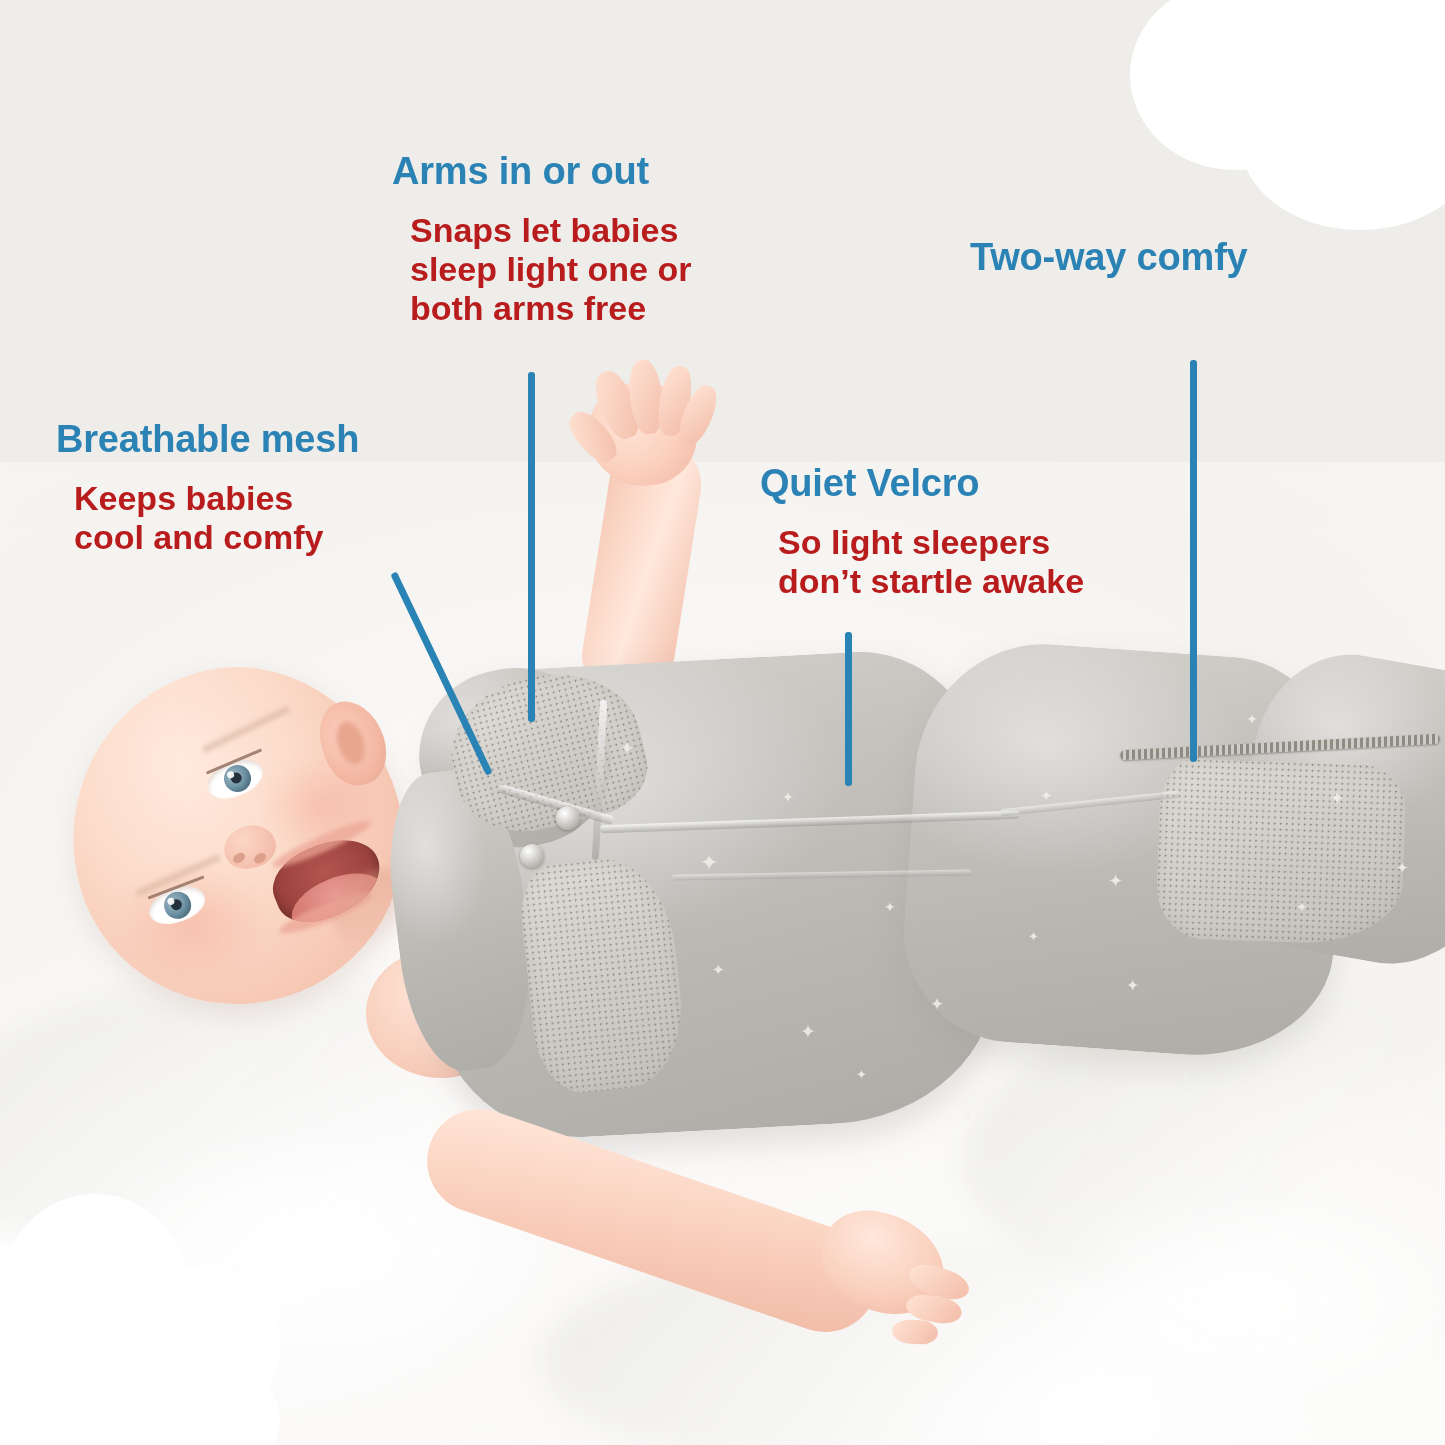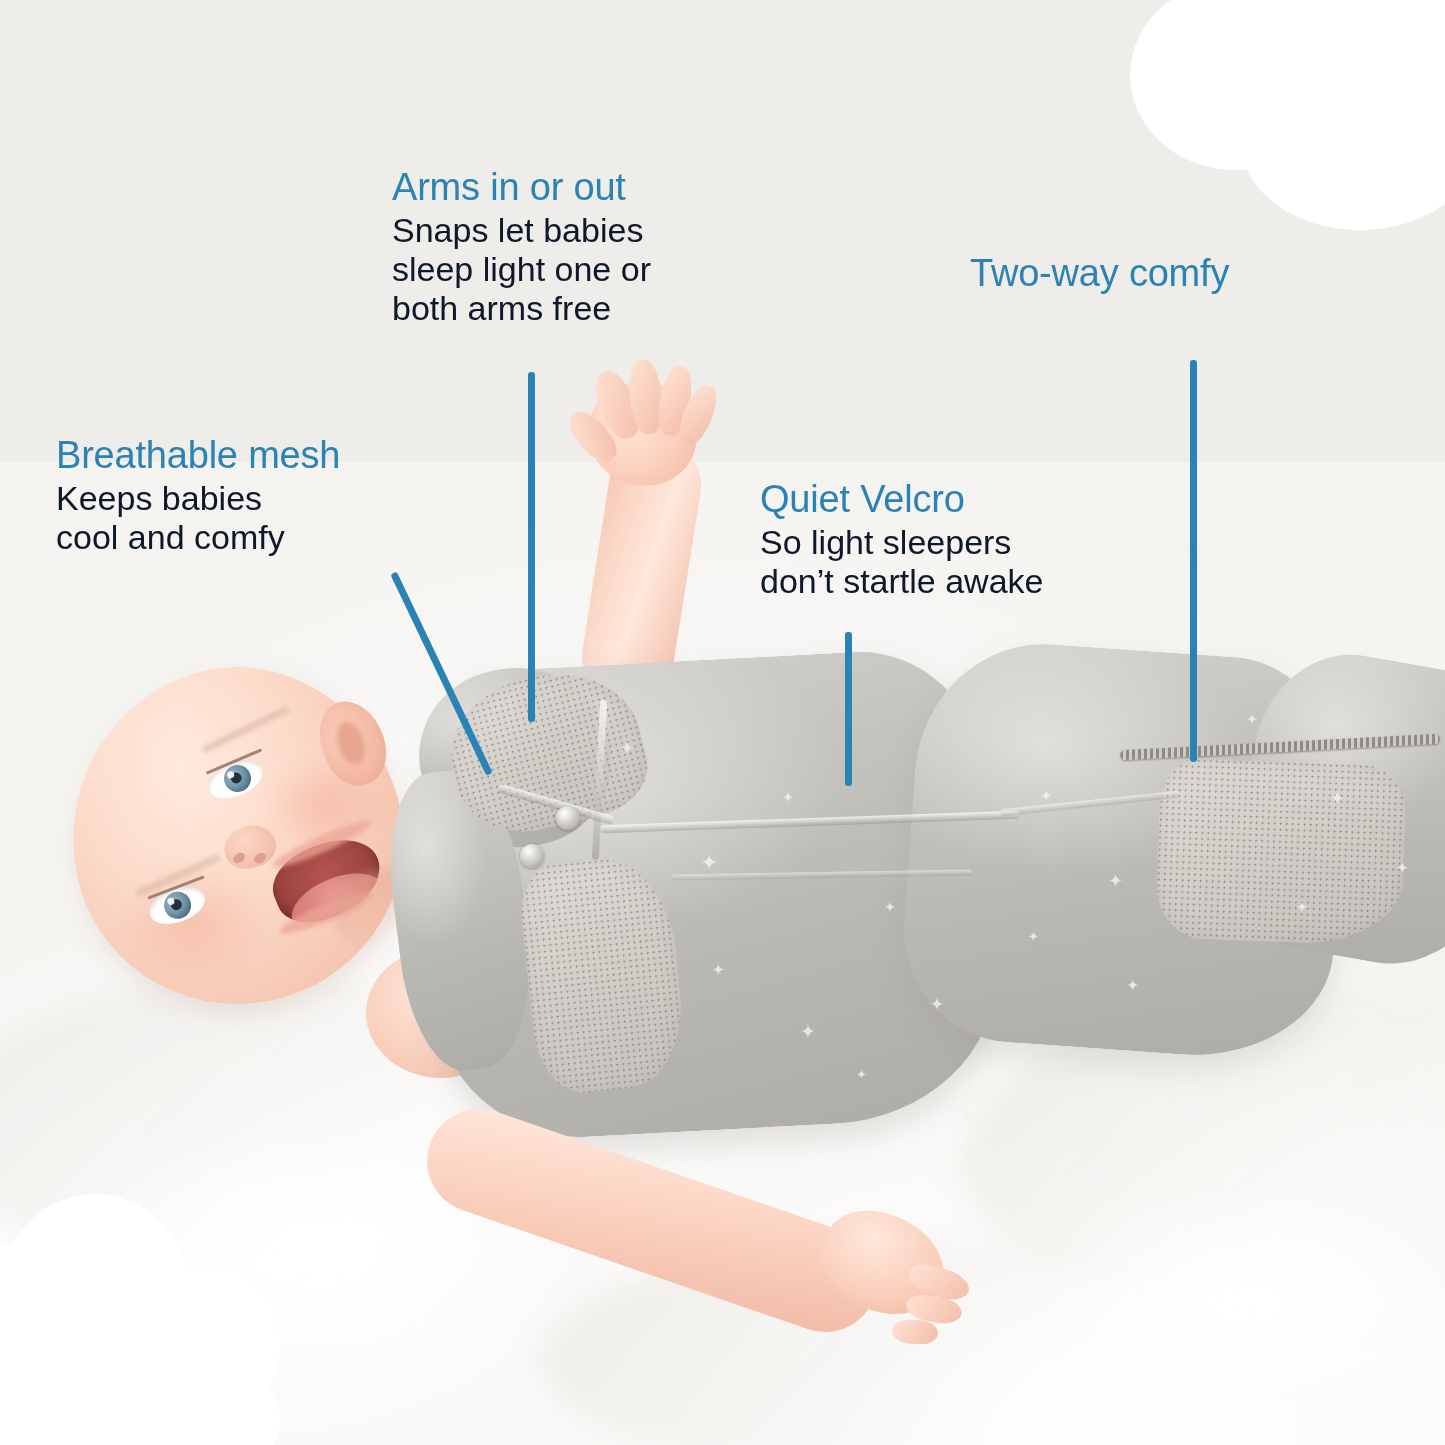--- a/index.html
+++ b/index.html
@@ -307,33 +307,33 @@
   .cloud i{
     position:absolute;
     display:block;
     background:#ffffff;
     border-radius:50%;
   }
 
   
   .callout{position:absolute;}
   .callout h3{
-    margin:16px 0 2px 0;
+    margin:0 0 2px 0;
     font-size:38px;
-    font-weight:400;
+    font-weight:700;
     letter-spacing:-.2px;
     color:#2b82b4;
     white-space:nowrap;
   }
   .callout p{
-    margin:0;
+    margin:18px;
     font-size:34px;
     line-height:1.14;
-    font-weight:400;
-    color:#0f172a;
+    font-weight:700;
+    color:#b91c1c;
   }
   .lead{
     position:absolute;
     background:#2a83b5;
     border-radius:3px;
   }
   .lead.v{width:7px;}
   .lead.diag{
     width:7px;
     transform-origin:50% 0;

